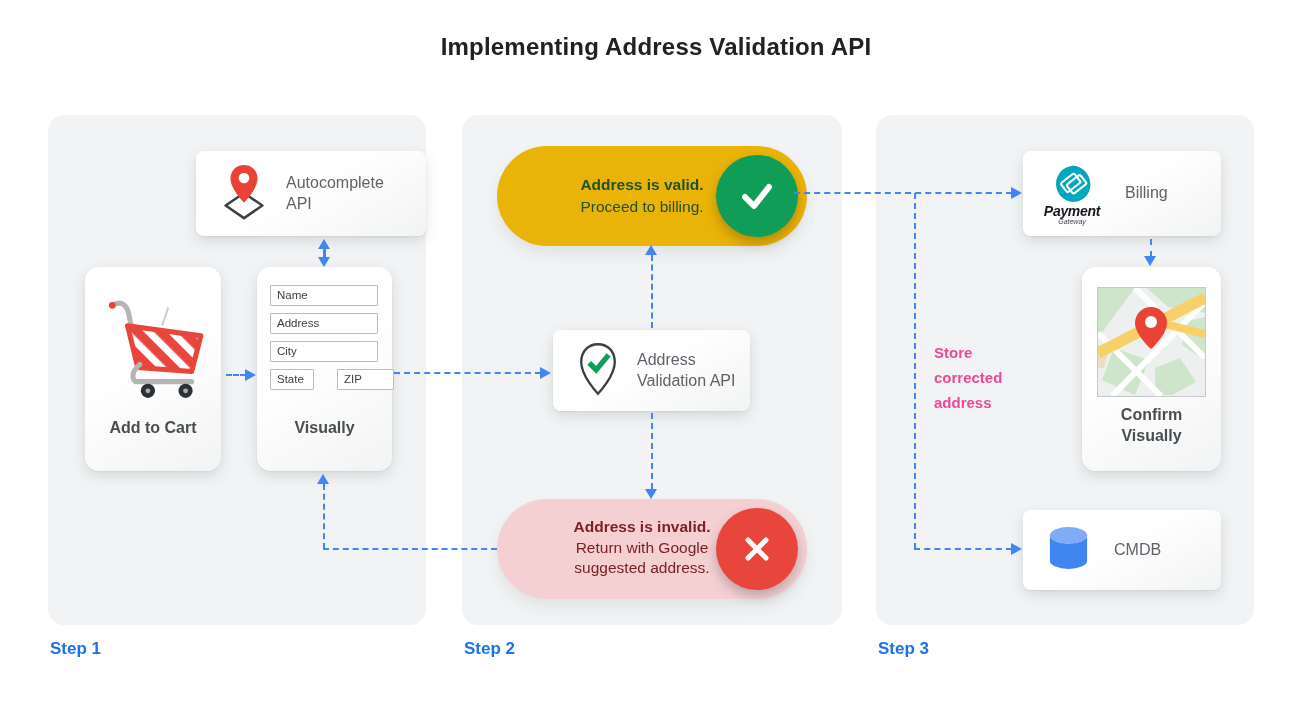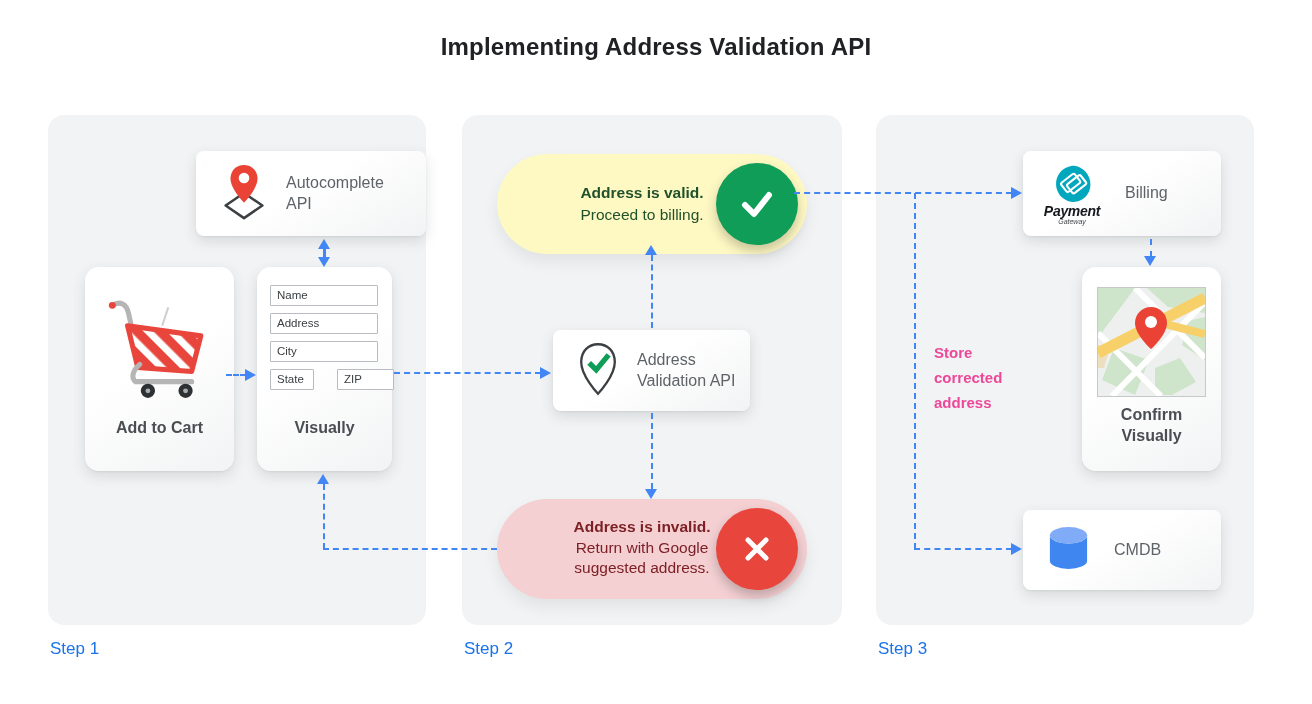--- a/index.html
+++ b/index.html
@@ -7,21 +7,21 @@
   #canvas { position:relative; width:1312px; height:704px; background:#ffffff; overflow:hidden; }
 
   .page-title { position:absolute; left:0; top:33px; width:100%; text-align:center;
     font-size:24px; font-weight:700; color:#202124; letter-spacing:.2px; }
 
   .panel { position:absolute; top:115px; height:510px; background:#f1f3f4; border-radius:16px; }
   #panel-1 { left:48px;  width:378px; }
   #panel-2 { left:462px; width:380px; }
   #panel-3 { left:876px; width:378px; }
 
-  .step-label { position:absolute; top:639px; font-size:17px; font-weight:400; color:#1a73e8; }
+  .step-label { position:absolute; top:639px; font-size:17px; font-weight:700; color:#1a73e8; }
   #step-label-1 { left:50px; } #step-label-2 { left:464px; } #step-label-3 { left:878px; }
 
   .card { position:absolute; background:linear-gradient(150deg,#ffffff 45%,#f2f3f4);
     border-radius:8px; box-shadow:0 5px 14px rgba(60,64,67,.14), 0 1px 2px rgba(60,64,67,.08); }
   .big { border-radius:14px; }
 
   .api-card { display:flex; align-items:center; padding-left:22px; gap:16px; }
   .api-label { font-size:16px; color:#5f6368; line-height:1.3; }
 
   .big-label { position:absolute; left:0; width:100%; text-align:center;
@@ -30,21 +30,21 @@
   
   .field { width:108px; height:21px; background:#ffffff; border:1px solid #b8bcc1;
     font-size:11.5px; color:#3c4043; padding:3px 6px; margin-bottom:7px; border-radius:1px; }
   .field-row { display:flex; gap:23px; }
   .field.state { width:44px; } .field.zip { width:57px; margin-bottom:0; }
   .form-wrap { position:absolute; left:13px; top:18px; }
 
   
   .pill { position:absolute; width:310px; height:100px; border-radius:50px;
     box-shadow:0 8px 16px rgba(0,0,0,.07); }
-  .pill.green { left:497px; top:154px; background:#fef9c3; }
+  .pill.green { left:497px; top:146px; background:#eab308; }
   .pill.red   { left:497px; top:499px; background:#f4d0d3; }
   .pill-text { position:absolute; left:30px; top:0; width:230px; height:100%;
     display:flex; flex-direction:column; justify-content:center; text-align:center;
     font-size:15.5px; line-height:1.45; }
   .pill.green .pill-text { color:#20512c; }
   .pill.red   .pill-text { color:#7d2025; top:-1px; line-height:1.35; }
   .pill-title { font-weight:700; }
   .badge { position:absolute; right:9px; top:9px; width:82px; height:82px; border-radius:50%;
     display:flex; align-items:center; justify-content:center;
     box-shadow:0 6px 12px rgba(0,0,0,.22); }
@@ -87,21 +87,21 @@
     <span>
       <svg width="52" height="58" viewBox="0 0 52 60">
         <path d="M26,31 L45,44 L26,57 L7,44 Z" fill="#ffffff" stroke="#3c4043" stroke-width="2.6" stroke-linejoin="round"></path>
         <path d="M26,2 C18,2 12,8 12,16 C12,27 26,41 26,41 C26,41 40,27 40,16 C40,8 34,2 26,2 Z" fill="#ea4335"></path>
         <circle cx="26" cy="15.5" r="5.5" fill="#ffffff"></circle>
       </svg>
     </span>
     <span class="api-label" style="width:112px;">Autocomplete API</span>
   </div>
 
-  <div class="card big" style="left:85px; top:267px; width:149px; height:204px;">
+  <div class="card big" style="left:85px; top:267px; width:136px; height:204px;">
     <span style="position:absolute; left:12px; top:18px;">
       <svg width="112" height="116" viewBox="0 0 110 114">
         <defs>
           <pattern id="stripe" width="16" height="16" patternUnits="userSpaceOnUse" patternTransform="rotate(-45)">
             <rect width="16" height="16" fill="#e8463c"></rect>
             <rect width="7" height="16" fill="#ffffff"></rect>
           </pattern>
         </defs>
         <line x1="64" y1="40" x2="70" y2="22" stroke="#cfcfcf" stroke-width="2"></line>
         <path d="M15,20 C23,15 29,19 31,28 L42,78" fill="none" stroke="#b5b5b5" stroke-width="5" stroke-linecap="round"></path>

